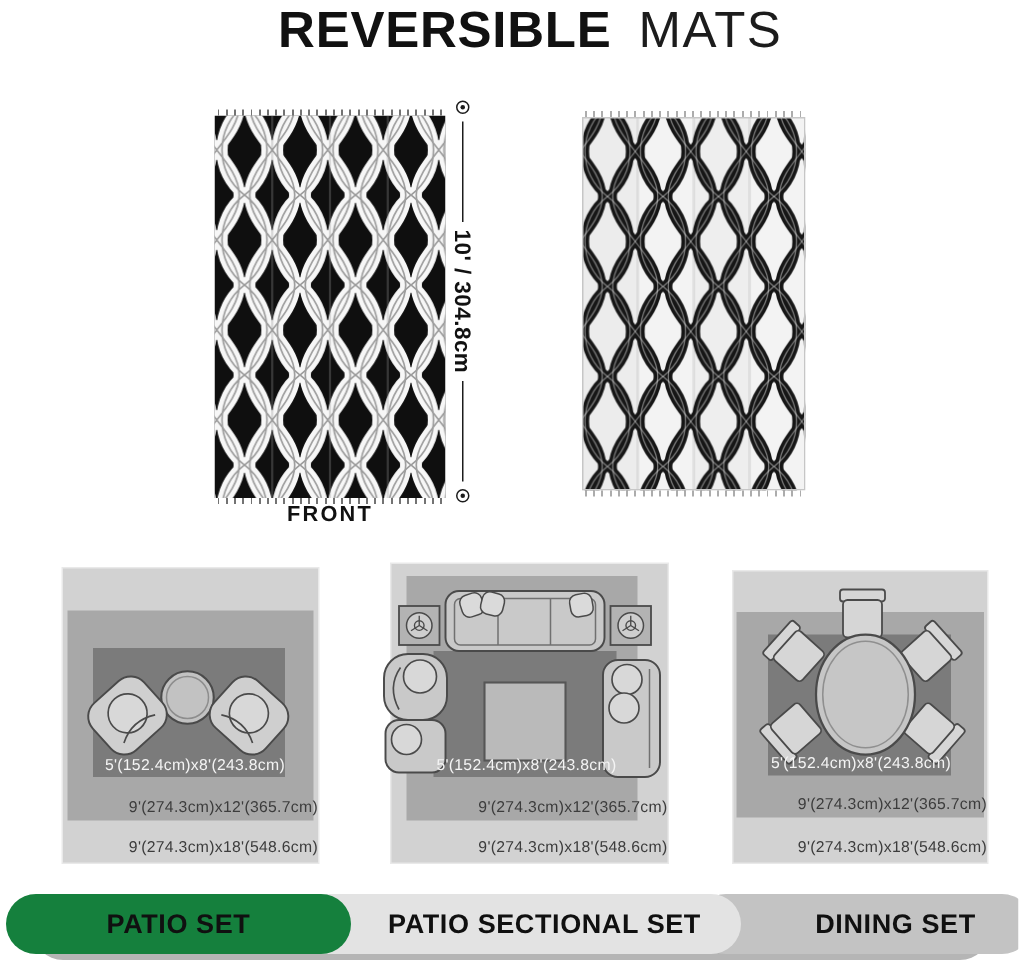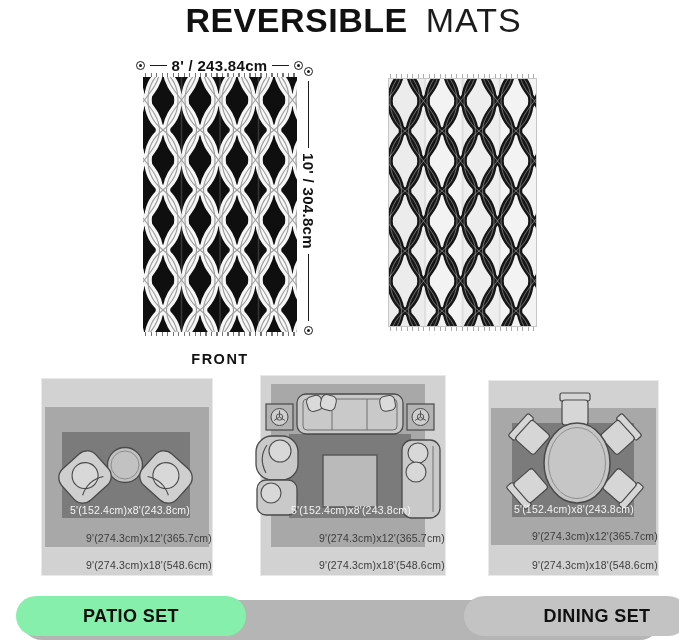--- a/index.html
+++ b/index.html
@@ -16,21 +16,21 @@
   .mat{position:absolute;}
   .mat-front{left:143px;top:77px;width:154px;height:255px;}
   .mat-back{left:388px;top:78px;width:149px;height:249px;}
   .mat svg{display:block;}
   .fringe{position:absolute;left:2px;right:2px;height:4px;}
   .fringe.dark{background:repeating-linear-gradient(90deg,rgba(40,40,40,.65) 0 1.3px,transparent 1.3px 5.5px);}
   .fringe.light{background:repeating-linear-gradient(90deg,rgba(90,90,90,.5) 0 1.3px,transparent 1.3px 5.5px);}
   .fringe.top{top:-4px;}  .fringe.bot{bottom:-4px;}
   .mat-label{position:absolute;top:335px;text-align:center;font-size:14.5px;font-weight:700;
     letter-spacing:1.5px;color:#111;}
-  .mat-label.front{left:143px;width:154px;margin-top:16px;}
+  .mat-label.front{left:143px;width:154px;}
   .mat-label.back{left:388px;width:149px;}
 
   
   .dim-h{position:absolute;left:136px;top:57px;width:167px;height:16px;display:flex;align-items:center;gap:5px;}
   .dim-v{position:absolute;left:300px;top:67px;width:16px;height:268px;display:flex;flex-direction:column;align-items:center;gap:5px;}
   .dim-marker{width:9px;height:9px;border:1.6px solid #1c1c1c;border-radius:50%;position:relative;flex:0 0 auto;box-sizing:border-box;}
   .dim-marker::after{content:"";position:absolute;left:50%;top:50%;width:3px;height:3px;margin:-1.5px 0 0 -1.5px;background:#1c1c1c;border-radius:50%;}
   .dim-line-h{flex:1 1 auto;height:0;border-top:1.6px solid #1c1c1c;}
   .dim-line-v{flex:1 1 auto;width:0;border-left:1.6px solid #1c1c1c;}
   .dim-text{font-weight:700;font-size:15px;color:#111;white-space:nowrap;letter-spacing:.3px;}
@@ -61,40 +61,33 @@
   #d2 .sl2{left:0;width:184px;top:156px;}
   #d2 .sl3{left:0;width:184px;top:183px;}
   #d3 .sl1{left:23px;width:122px;top:122px;}
   #d3 .sl2{left:0;width:169px;top:149px;}
   #d3 .sl3{left:0;width:169px;top:178px;}
 
   
   .tab-shadow{position:absolute;left:22px;top:600px;width:638px;height:40px;background:#b5b5b5;border-radius:20px;z-index:1;}
   .tab{position:absolute;top:596px;height:40px;border-radius:20px;display:flex;align-items:center;justify-content:center;
     font-weight:700;font-size:18px;letter-spacing:.4px;color:#101010;box-sizing:border-box;white-space:nowrap;}
-  .tab1{left:16px;width:230px;background:#86efac;z-index:4;}
+  .tab1{left:4px;width:230px;background:#15803d;z-index:4;}
   .tab2{left:198px;width:296px;background:#e3e3e3;z-index:3;padding-left:34px;}
   .tab3{left:464px;width:224px;background:#c3c3c3;z-index:2;padding-left:42px;justify-content:center;}
 </style>
 </head>
 <body>
 
 <div id="stage">
 
   <div class="title-row">
     <span class="title-primary">REVERSIBLE</span><span class="title-secondary">MATS</span>
   </div>
 
-  <div class="dim-h">
-    <span class="dim-marker"></span>
-    <span class="dim-line-h"></span>
-    <span class="dim-text">8' / 243.84cm</span>
-    <span class="dim-line-h"></span>
-    <span class="dim-marker"></span>
-  </div>
 
   <div class="dim-v">
     <span class="dim-marker"></span>
     <span class="dim-line-v"></span>
     <span class="dim-text vertical">10' / 304.8cm</span>
     <span class="dim-line-v"></span>
     <span class="dim-marker"></span>
   </div>
 
   <div class="mat mat-front">
@@ -243,17 +236,20 @@
     </svg>
     <div class="size-label small sl1">5'(152.4cm)x8'(243.8cm)</div>
     <div class="size-label sl2">9'(274.3cm)x12'(365.7cm)</div>
     <div class="size-label sl3">9'(274.3cm)x18'(548.6cm)</div>
   </div>
 
   <div class="tab-shadow"></div>
   <div class="tab tab3">
     <span>DINING SET</span>
   </div>
+  <div class="tab tab2">
+    <span>PATIO SECTIONAL SET</span>
+  </div>
   <div class="tab tab1">
     <span>PATIO SET</span>
   </div>
 
 </div>
 
 </body></html>

